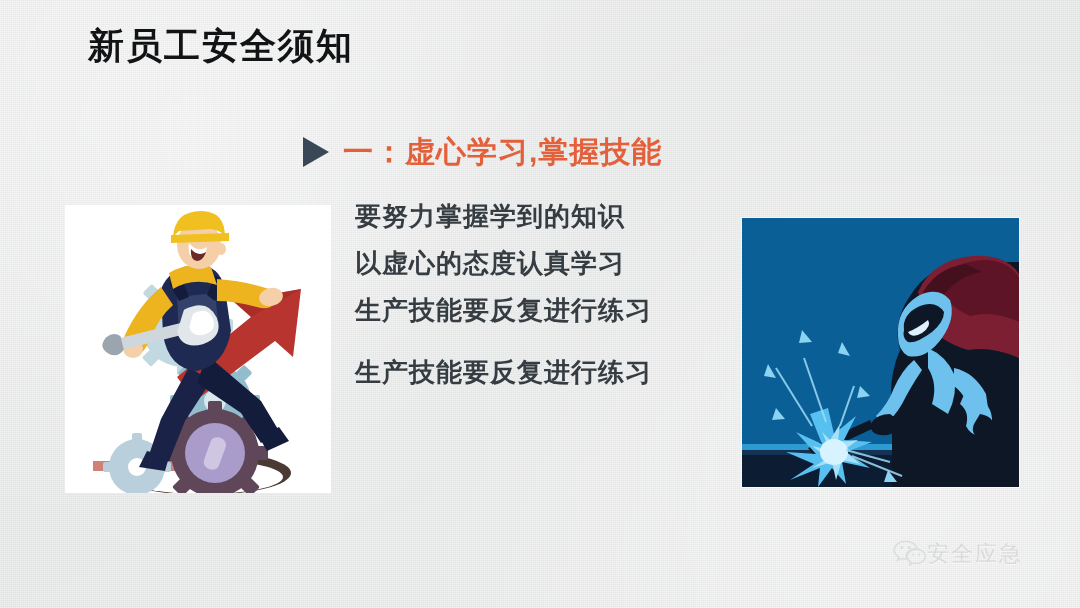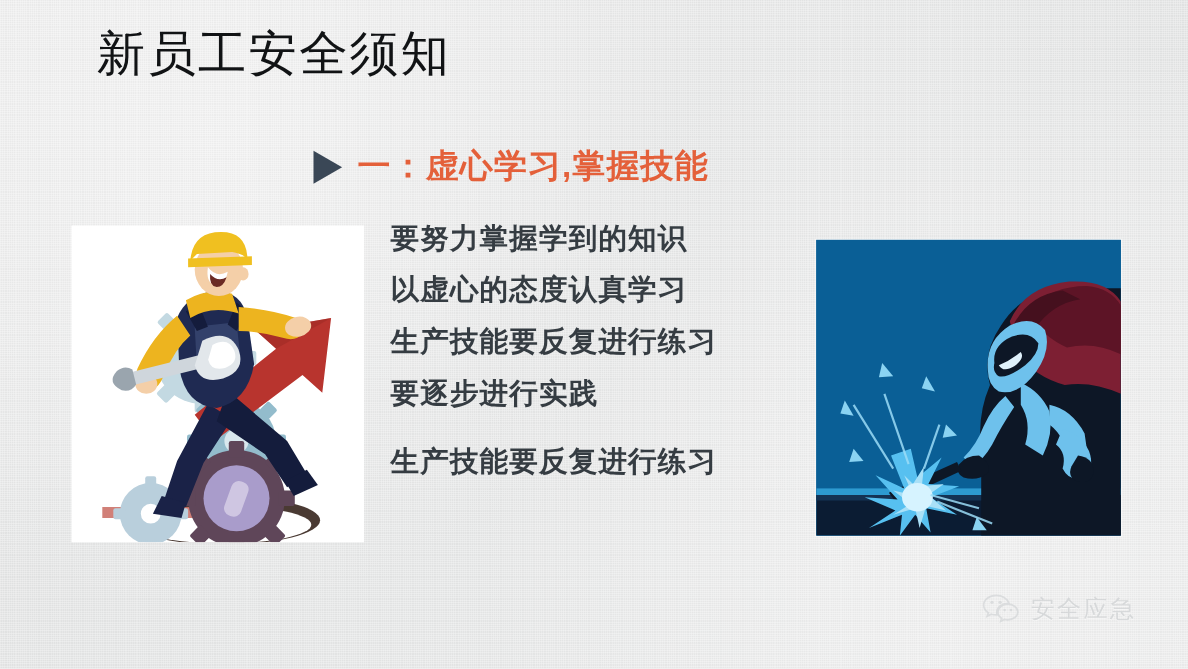--- a/index.html
+++ b/index.html
@@ -36,32 +36,32 @@
       repeating-linear-gradient(0deg, rgba(255,255,255,.35) 0px, rgba(255,255,255,.35) 1px, rgba(0,0,0,.025) 1px, rgba(0,0,0,.025) 2px),
       repeating-linear-gradient(90deg, rgba(255,255,255,.30) 0px, rgba(255,255,255,.30) 1px, rgba(0,0,0,.022) 1px, rgba(0,0,0,.022) 2px);
     mix-blend-mode: normal;
   }
 
   
   #slide-title {
     position: absolute;
     left: 88px;
     top: 24px;
-    font-size: 44px;
-    font-weight: 400;
+    font-size: 36px;
+    font-weight: 700;
     letter-spacing: 2px;
     color: #111315;
     line-height: 1.2;
     white-space: nowrap;
   }
 
   
   #section-heading {
     position: absolute;
-    left: 285px;
+    left: 303px;
     top: 135px;
     display: flex;
     align-items: center;
     gap: 14px;
     white-space: nowrap;
   }
   #bullet-triangle {
     width: 0;
     height: 0;
     border-top: 15px solid transparent;
@@ -120,21 +120,21 @@
   }
   #right-illustration-svg { display: block; width: 277px; height: 269px; }
 
   
   #watermark {
     position: absolute;
     left: 893px;
     top: 540px;
     display: flex;
     align-items: center;
-    gap: 10px;
+    gap: 0;
     opacity: .62;
   }
   #wechat-icon { display: block; }
   #watermark-text {
     font-size: 22px;
     font-weight: 500;
     color: #c9ccce;
     letter-spacing: 2px;
     line-height: 1;
     white-space: nowrap;
@@ -152,21 +152,20 @@
 
   <div id="section-heading">
     <span id="bullet-triangle"></span>
     <span id="section-heading-text">一：虚心学习,掌握技能</span>
   </div>
 
   <div id="body-lines">
     <div class="body-line">要努力掌握学到的知识</div>
     <div class="body-line">以虚心的态度认真学习</div>
     <div class="body-line">生产技能要反复进行练习</div>
-    <div class="body-line">要逐步进行实践</div>
     <div class="body-line">生产技能要反复进行练习</div>
   </div>
 
   <div id="left-illustration-card">
     <svg id="left-illustration-svg" viewBox="0 0 266 288" xmlns="http://www.w3.org/2000/svg">
       <rect x="0" y="0" width="266" height="288" fill="#ffffff"></rect>
 
       <ellipse cx="138" cy="268" rx="88" ry="22" fill="#4a3a33"></ellipse>
       <ellipse cx="138" cy="272" rx="80" ry="17" fill="#ffffff"></ellipse>
 

